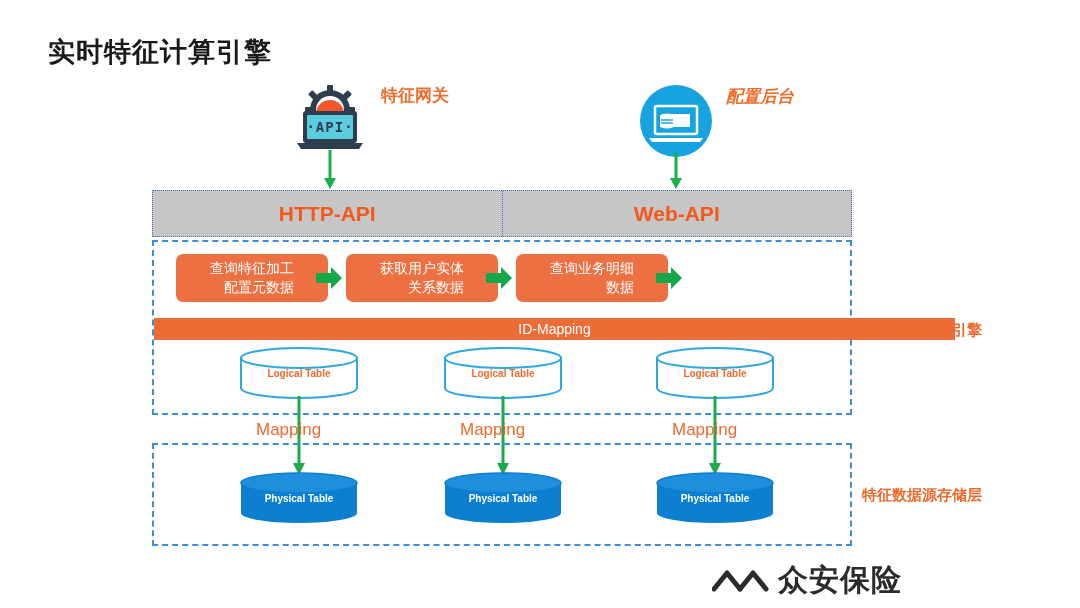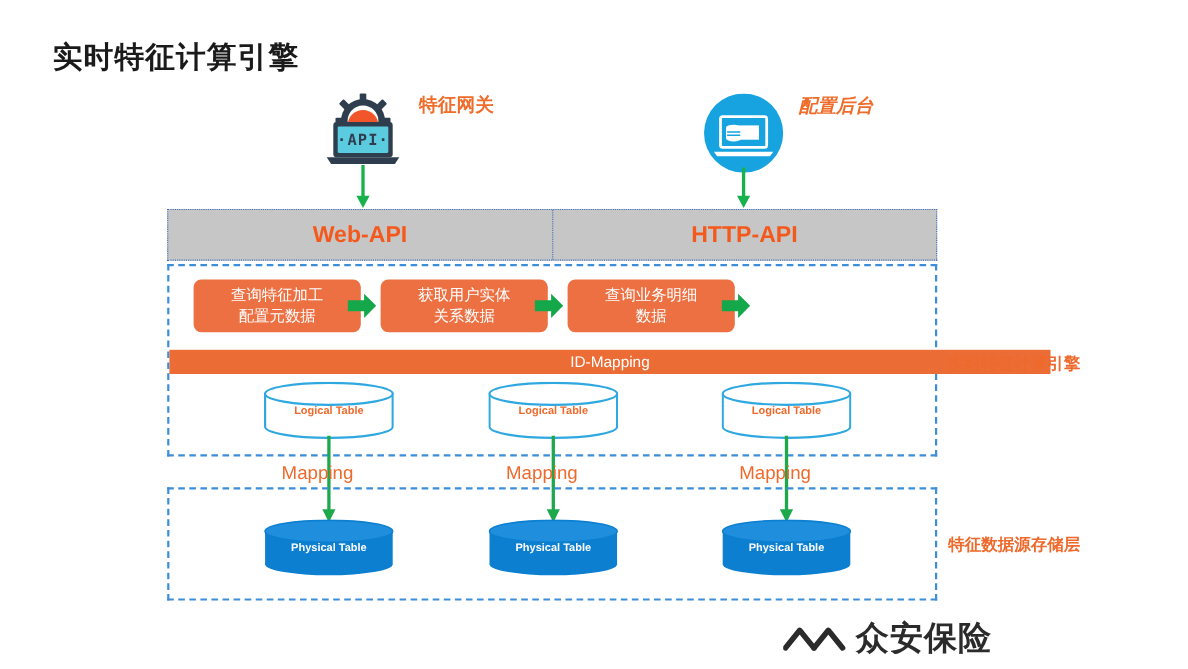--- a/index.html
+++ b/index.html
@@ -115,21 +115,21 @@
     width: 152px;
     height: 48px;
     background: #ED7043;
     border-radius: 7px;
     color: #ffffff;
     font-size: 14px;
     line-height: 19px;
     display: flex;
     align-items: center;
     justify-content: center;
-    text-align: center;
+    text-align: right;
     padding: 0 6px;
     box-sizing: border-box;
     white-space: pre-line;
   }
 
   
   .h-arrow {
     position: absolute;
     top: 267px;
     width: 26px;
@@ -293,22 +293,22 @@
   </div>
 
   <div class="v-arrow" style="left:669px; top:152px; height:38px;">
     <svg width="14" height="38" viewBox="0 0 14 38">
       <line x1="7" y1="0" x2="7" y2="27" stroke="#17B24B" stroke-width="3"></line>
       <path d="M1 26 H13 L7 37 Z" fill="#17B24B"></path>
     </svg>
   </div>
 
   <div class="api-bar">
+    <div class="api-cell">HTTP-API</div>
     <div class="api-cell">Web-API</div>
-    <div class="api-cell">HTTP-API</div>
   </div>
 
   <div class="engine-box"></div>
 
   <div class="step" style="left:176px;">查询特征加工
 配置元数据</div>
   <div class="h-arrow" style="left:316px;">
     <svg width="26" height="22" viewBox="0 0 26 22">
         <path d="M0 6 H15 V0 L26 11 L15 22 V16 H0 Z" fill="#14A84A"></path>
       </svg>

